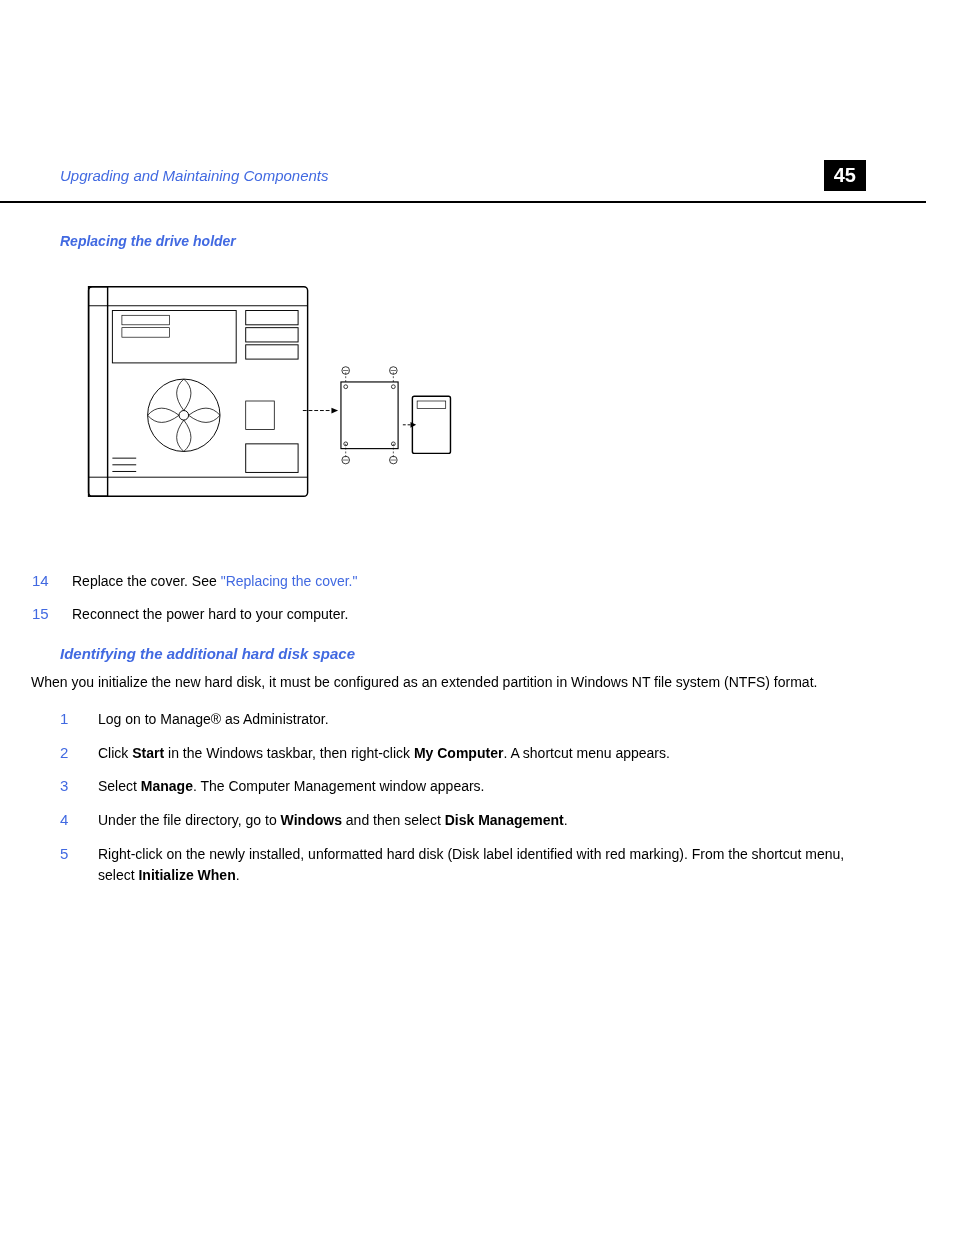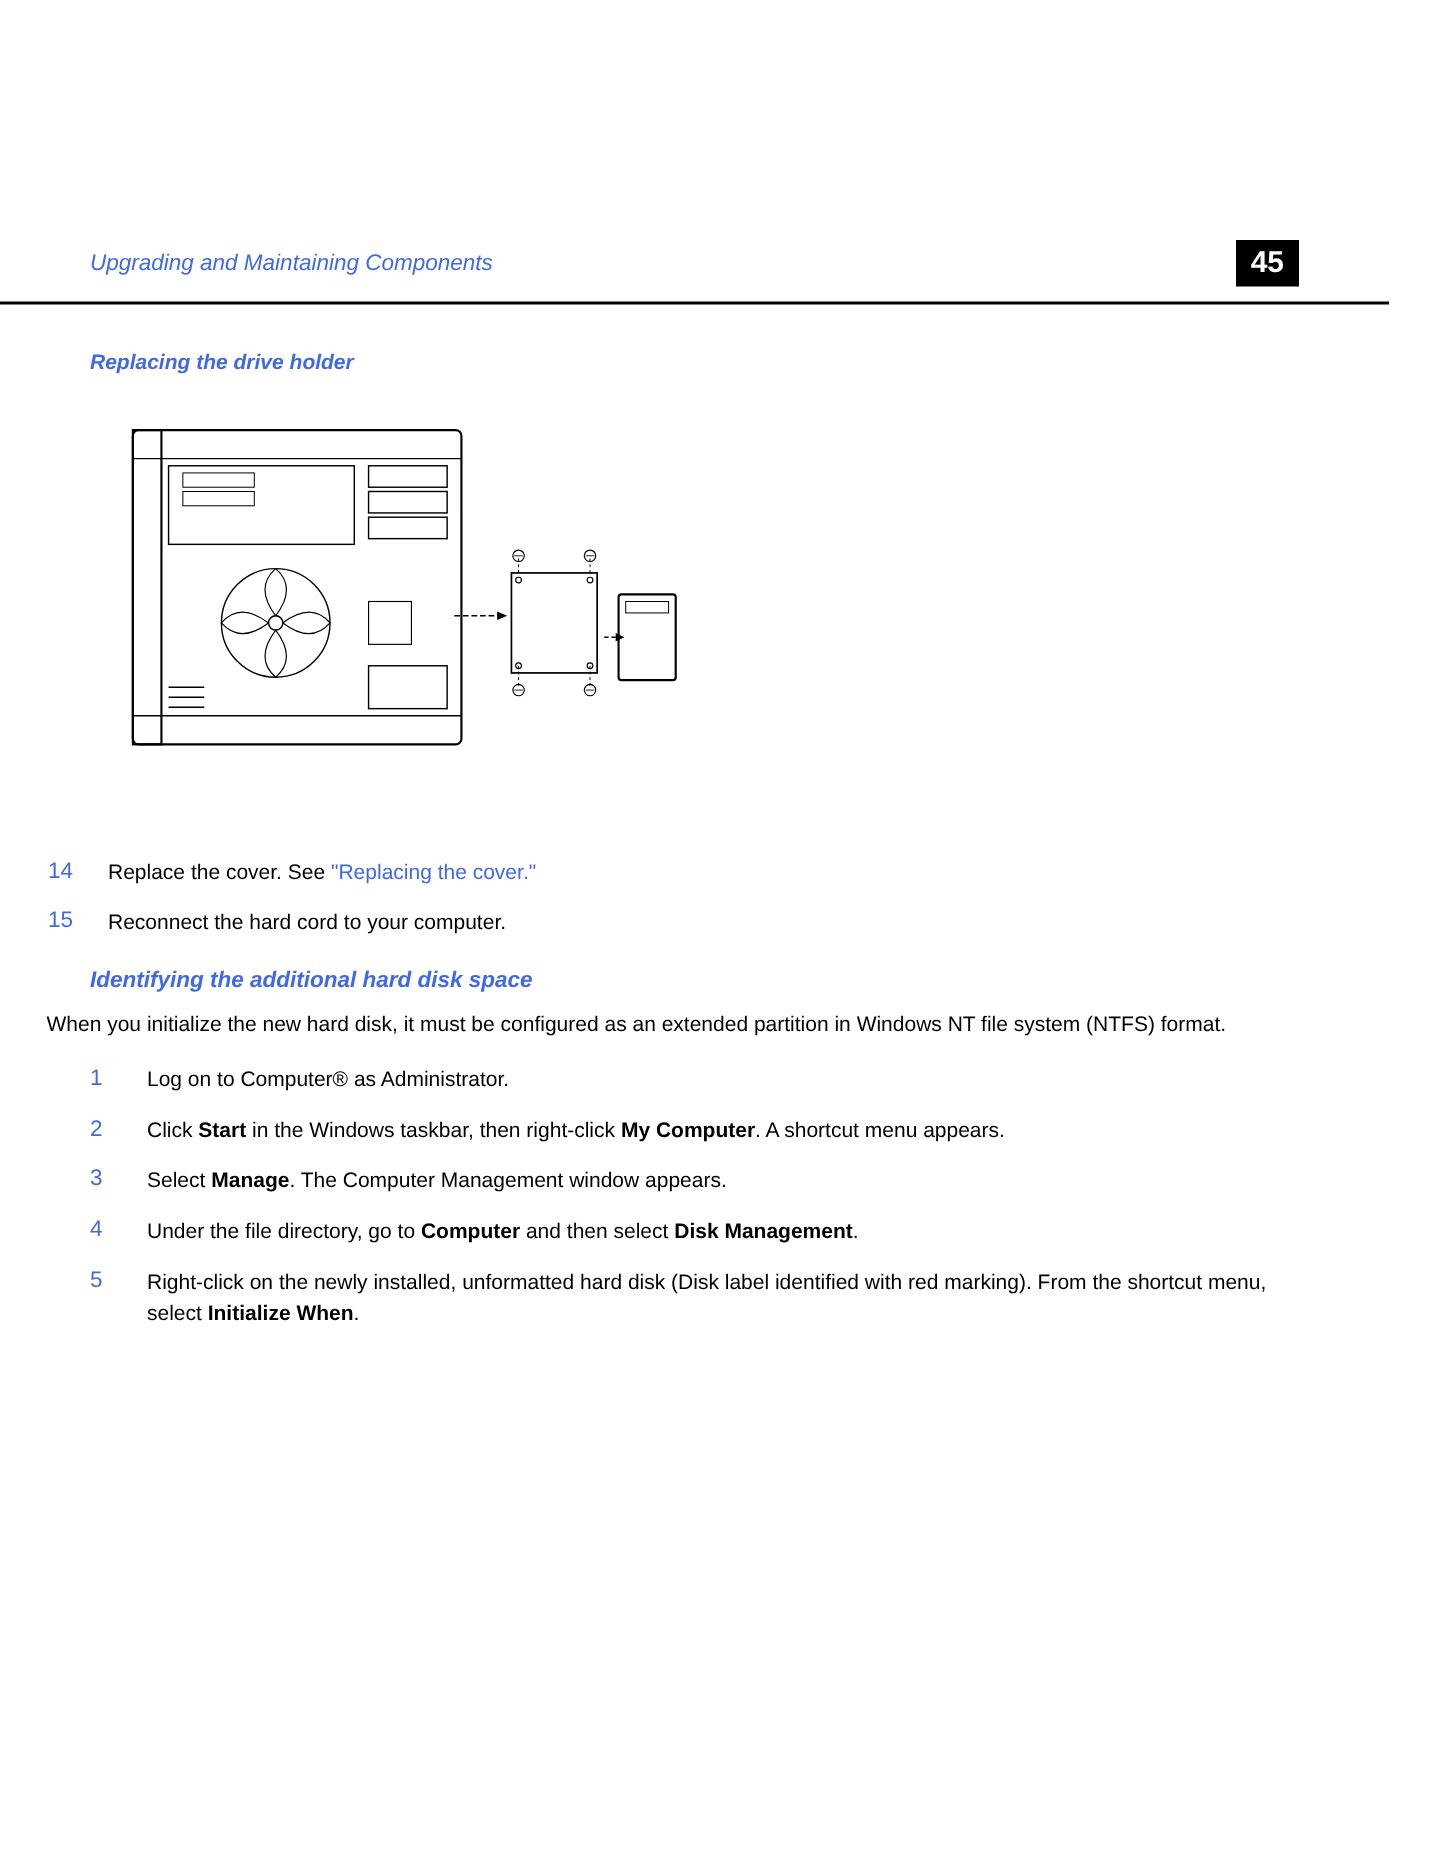--- a/index.html
+++ b/index.html
@@ -209,48 +209,48 @@
     </svg>
   </div>
 
   <div class="steps-area">
     <div class="step-item">
       <span class="step-number">14</span>
       <span class="step-text">Replace the cover. See <span class="link-text">"Replacing the cover."</span></span>
     </div>
     <div class="step-item">
       <span class="step-number">15</span>
-      <span class="step-text">Reconnect the hard cord to your computer.</span>
+      <span class="step-text">Reconnect the power hard to your computer.</span>
     </div>
   </div>
 
   <div class="section2-heading">Identifying the additional hard disk space</div>
 
   <div class="intro-text">When you initialize the new hard disk, it must be configured as an extended partition in Windows NT file system (NTFS) format.</div>
 
   <div class="numbered-steps">
 
     <div class="num-step">
       <span class="num-step-num">1</span>
-      <span class="num-step-text">Log on to Computer® as Administrator.</span>
+      <span class="num-step-text">Log on to Manage® as Administrator.</span>
     </div>
 
     <div class="num-step">
       <span class="num-step-num">2</span>
       <span class="num-step-text">Click <b>Start</b> in the Windows taskbar, then right-click <b>My Computer</b>. A shortcut menu appears.</span>
     </div>
 
     <div class="num-step">
       <span class="num-step-num">3</span>
       <span class="num-step-text">Select <b>Manage</b>. The Computer Management window appears.</span>
     </div>
 
     <div class="num-step">
       <span class="num-step-num">4</span>
-      <span class="num-step-text">Under the file directory, go to <b>Computer</b> and then select <b>Disk Management</b>.</span>
+      <span class="num-step-text">Under the file directory, go to <b>Windows</b> and then select <b>Disk Management</b>.</span>
     </div>
 
     <div class="num-step">
       <span class="num-step-num">5</span>
       <span class="num-step-text">Right-click on the newly installed, unformatted hard disk (Disk label identified with red marking). From the shortcut menu, select <b>Initialize When</b>.</span>
     </div>
 
   </div>
 
 </div>

